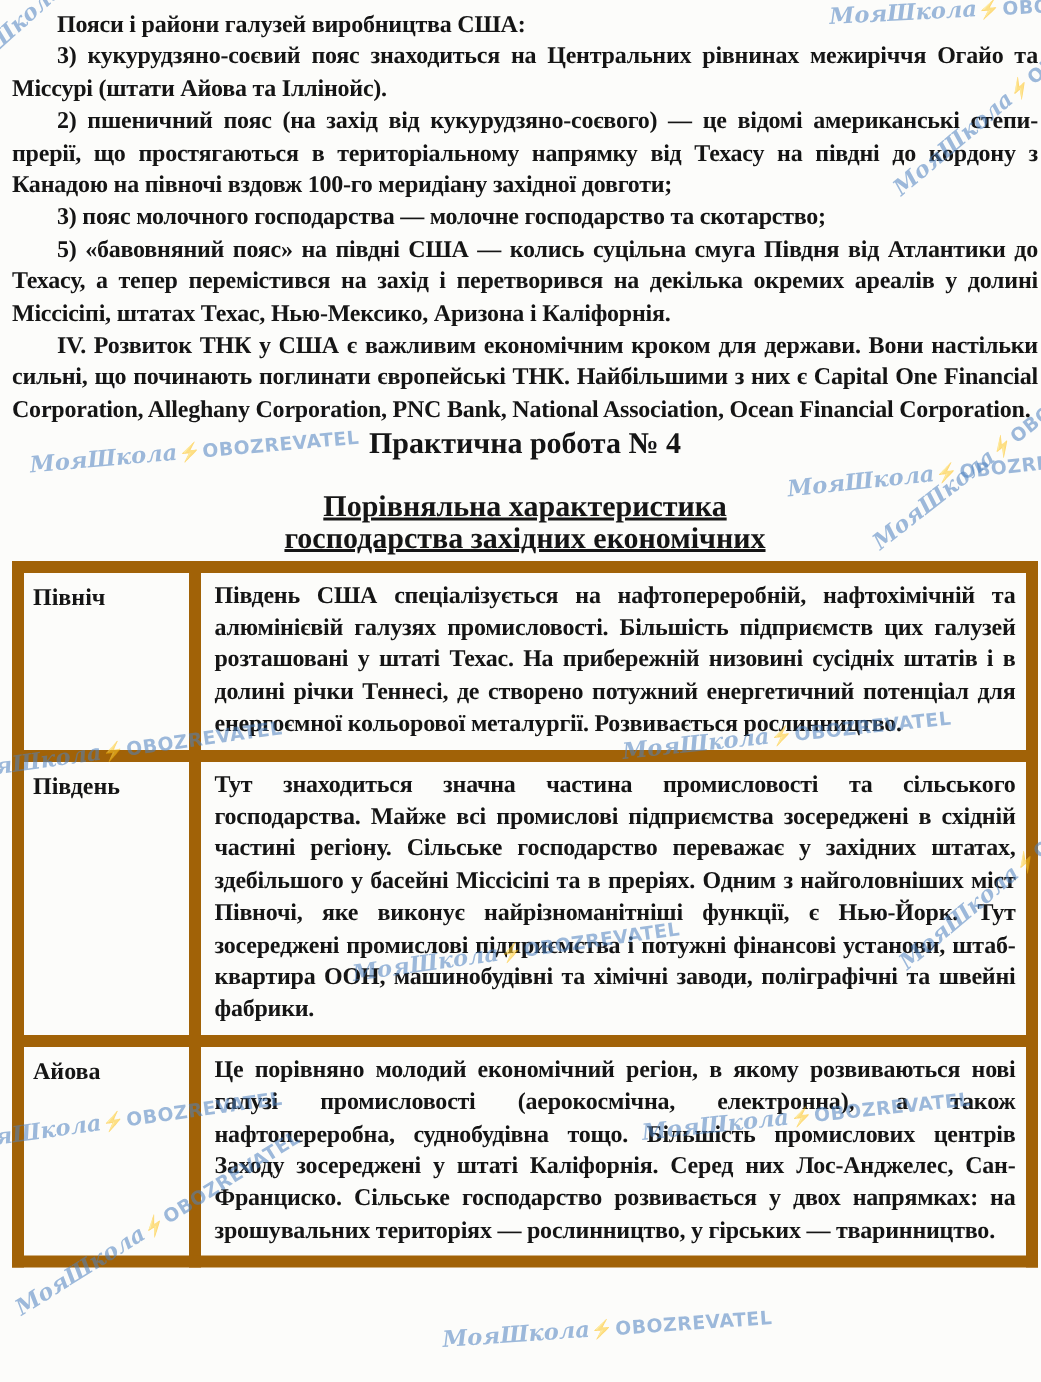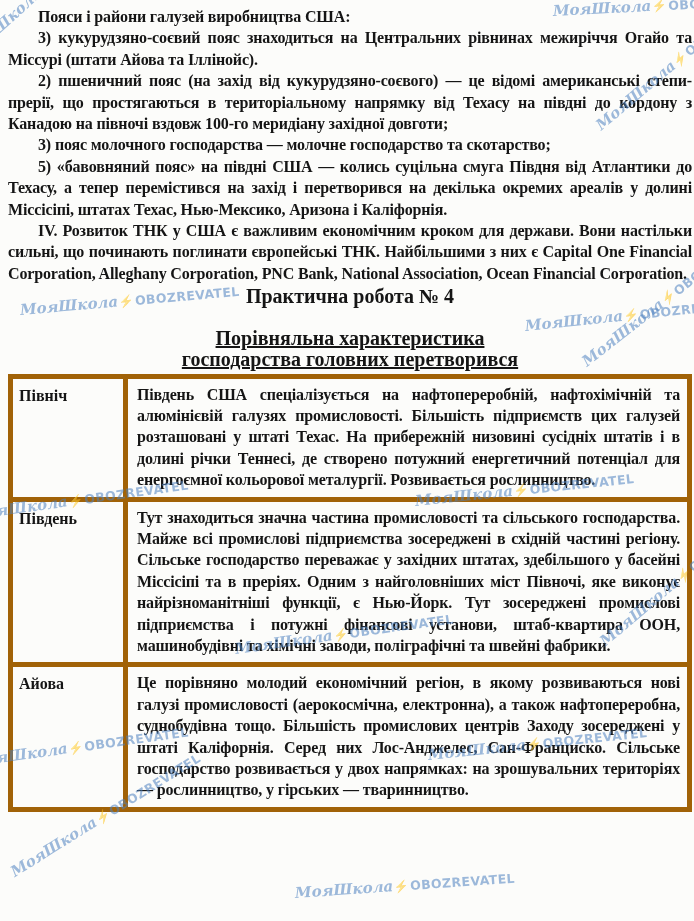--- a/index.html
+++ b/index.html
@@ -32,21 +32,21 @@
     margin: 0;
   }
   .practice-title { margin-top: 2px; }
   .subtitle { margin-top: 20px; text-decoration: underline; }
   table.cmp {
     border-collapse: collapse;
     width: 100%;
     margin-top: 3px;
     border: 3px solid #101010;
   }
-  table.cmp td { border: 5px solid #a16207; vertical-align: top; }
+  table.cmp td { border: 8px solid #a16207; vertical-align: top; }
   td.region {
     width: 100px;
     padding: 6px 4px 4px 6px;
     font-size: 16px;
     line-height: 21px;
   }
   td.desc {
     padding: 5px 7px 6px 9px;
     font-size: 16px;
     line-height: 21.4px;
@@ -91,21 +91,21 @@
   <p class="para">3) кукурудзяно-соєвий пояс знаходиться на Центральних рівнинах межиріччя Огайо та Міссурі (штати Айова та Іллінойс).</p>
   <p class="para">2) пшеничний пояс (на захід від кукурудзяно-соєвого) — це відомі американські степи-прерії, що простягаються в територіальному напрямку від Техасу на півдні до кордону з Канадою на півночі вздовж 100-го меридіану західної довготи;</p>
   <p class="para">3) пояс молочного господарства — молочне господарство та скотарство;</p>
   <p class="para">5) «бавовняний пояс» на півдні США — колись суцільна смуга Півдня від Атлантики до Техасу, а тепер перемістився на захід і перетворився на декілька окремих ареалів у долині Міссісіпі, штатах Техас, Нью-Мексико, Аризона і Каліфорнія.</p>
   <p class="para">IV. Розвиток ТНК у США є важливим економічним кроком для держави. Вони настільки сильні, що починають поглинати європейські ТНК. Найбільшими з них є Capital One Financial Corporation, Alleghany Corporation, PNC Bank, National Association, Ocean Financial Corporation.</p>
 
   <p class="center practice-title">Практична робота № 4</p>
 
   <div class="subtitle">
     <div class="center">Порівняльна характеристика</div>
-    <div class="center">господарства головних перетворився</div>
+    <div class="center">господарства західних економічних</div>
   </div>
 
   <table class="cmp">
     <tbody>
       <tr>
         <td class="region">Північ</td>
         <td class="desc">Південь США спеціалізується на нафтопереробній, нафтохімічній та алюмінієвій галузях промисловості. Більшість підприємств цих галузей розташовані у штаті Техас. На прибережній низовині сусідніх штатів і в долині річки Теннесі, де створено потужний енергетичний потенціал для енергоємної кольорової металургії. Розвивається рослинництво.</td>
       </tr>
       <tr>
         <td class="region">Південь</td>

